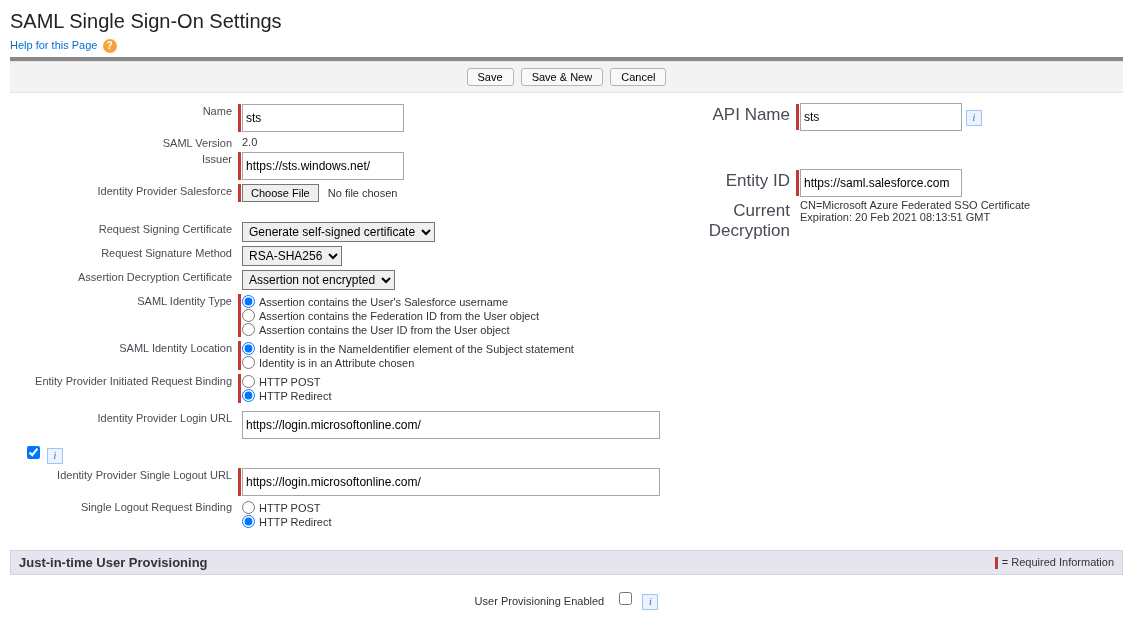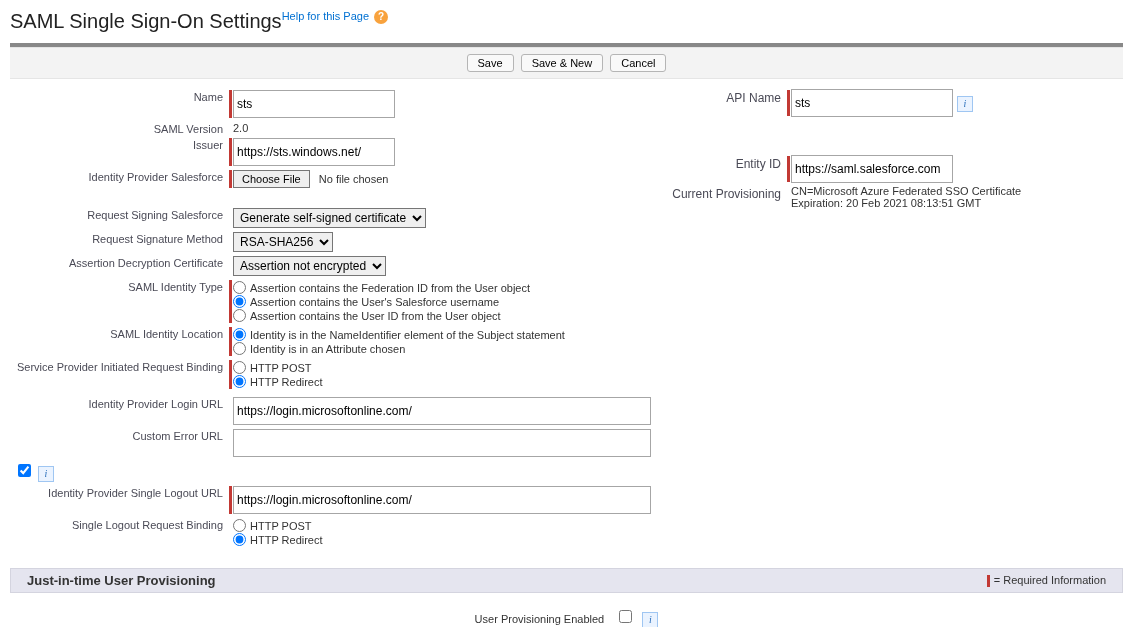--- a/index.html
+++ b/index.html
@@ -1,49 +1,49 @@
 <!DOCTYPE html>
 <html><head>
 <meta charset="utf-8">
 <style>
   html,body{margin:0;padding:0;font-family:Arial,Helvetica,sans-serif;font-size:11px;color:#333;background:#fff;}
   body{width:1133px;}
   .page{padding:10px 10px 0 10px;}
-  .header-row{display:flex;justify-content:flex-start;align-items:flex-start;}
+  .header-row{display:flex;justify-content:space-between;align-items:flex-start;flex-direction:column;}
   h1{font-size:20px;font-weight:normal;color:#222;margin:0 0 6px 0;}
   .help-link{color:#0070d2;font-size:11px;cursor:pointer;}
   .help-icon{display:inline-block;width:14px;height:14px;background:#f8a23d;border-radius:50%;color:#fff;text-align:center;line-height:14px;font-size:10px;font-weight:bold;vertical-align:middle;margin-left:2px;}
   .rule{height:4px;background:#888;margin:4px 0 0 0;}
   .band{background:#f3f3f3;border:1px solid #e5e5e5;border-left:none;border-right:none;text-align:center;padding:6px 0;}
   button.tb{font-size:11px;padding:2px 10px;background:#f9f9f9;border:1px solid #b5b5b5;border-radius:3px;cursor:pointer;margin:0 2px;}
-  .content{padding:8px 0 10px 0;}
+  .content{padding:8px 0 10px 0;margin-left:9px;}
   .cols{display:flex;align-items:flex-start;}
   .col-l{flex:0 0 640px;}
   .col-r{flex:1;padding-left:20px;}
   .row{display:flex;align-items:flex-start;margin:2px 0;}
   .lbl{width:213px;text-align:right;color:#4a4a56;font-size:11px;padding:2px 6px 0 0;}
   .val{flex:1;position:relative;padding:1px 0;}
   .bar-wrap{position:relative;padding-left:4px;}
   .bar-wrap::before{content:"";position:absolute;left:0;top:1px;bottom:1px;width:3px;background:#c23934;}
   input[type=text]{font-size:12px;padding:5px 3px;border:1px solid #a6a6a6;height:16px;}
   .inp-s{width:154px;}
   .inp-l{width:410px;}
   .filebtn{font-size:11px;padding:2px 8px;border:1px solid #767676;background:#efefef;cursor:pointer;}
   .filetxt{margin-left:6px;}
   select{font-size:12px;border:1px solid #767676;padding:1px 2px;}
   .radio-row{display:flex;align-items:center;margin:1px 0;}
   .radio-row input{margin:0 4px 0 0;}
   .warn{color:#b00;margin:4px 0 4px 0;}
   .info-icon{display:inline-block;width:14px;height:14px;border:1px solid #9fc6f2;background:#eaf3ff;color:#2a6ebb;font-family:serif;font-style:italic;font-size:10px;text-align:center;line-height:14px;margin-left:4px;vertical-align:middle;}
-  .section-bar{display:flex;justify-content:space-between;align-items:center;background:#e5e5ef;border:1px solid #d4d4df;padding:4px 16px;margin-top:8px;}
+  .section-bar{display:flex;justify-content:space-between;align-items:center;background:#e5e5ef;border:1px solid #d4d4df;padding:4px 8px;margin-top:8px;}
   .section-bar h3{margin:0;font-size:13px;font-weight:bold;color:#333;}
   .req-info .marker{display:inline-block;width:3px;height:12px;background:#c23934;vertical-align:middle;margin-right:4px;}
   .jit-row{text-align:center;padding:14px 0 18px 0;}
   .jit-row label{margin-right:8px;}
-  .r-lbl{width:110px;text-align:right;color:#4a4a56;font-size:12px;padding:2px 6px 0 0;}
+  .r-lbl{width:110px;text-align:right;color:#4a4a56;font-size:17px;padding:2px 6px 0 0;}
   .r-row{display:flex;align-items:flex-start;margin:2px 0;}
   .r-val{flex:1;}
   .gap{height:14px;}
 </style>
 </head>
 <body>
 
 <div class="page">
   <div class="header-row">
     <h1>SAML Single Sign-On Settings</h1>
@@ -78,84 +78,80 @@
         </div>
         <div class="row">
           <div class="lbl">Identity Provider Salesforce</div>
           <div class="val bar-wrap">
             <button class="filebtn">Choose File</button>
             <span class="filetxt">No file chosen</span>
           </div>
         </div>
         <div class="gap"></div>
         <div class="row">
-          <div class="lbl">Request Signing Salesforce</div>
+          <div class="lbl">Request Signing Certificate</div>
           <div class="val" style="padding-left:4px;"><select><option>Generate self-signed certificate</option></select></div>
         </div>
         <div class="row">
           <div class="lbl">Request Signature Method</div>
           <div class="val" style="padding-left:4px;"><select><option>RSA-SHA256</option></select></div>
         </div>
         <div class="row">
           <div class="lbl">Assertion Decryption Certificate</div>
           <div class="val" style="padding-left:4px;"><select><option>Assertion not encrypted</option></select></div>
         </div>
         <div class="row">
           <div class="lbl">SAML Identity Type</div>
           <div class="val bar-wrap">
             <div class="radio-row">
+                <input type="radio" name="idtype" checked="" style="">
+                <span>Assertion contains the User's Salesforce username</span>
+              </div>
+            <div class="radio-row">
                 <input type="radio" name="idtype" style="">
                 <span>Assertion contains the Federation ID from the User object</span>
               </div>
             <div class="radio-row">
-                <input type="radio" name="idtype" checked="" style="">
-                <span>Assertion contains the User's Salesforce username</span>
-              </div>
-            <div class="radio-row">
                 <input type="radio" name="idtype" style="">
                 <span>Assertion contains the User ID from the User object</span>
               </div>
           </div>
         </div>
         <div class="row">
           <div class="lbl">SAML Identity Location</div>
           <div class="val bar-wrap">
             <div class="radio-row">
                 <input type="radio" name="idloc" checked="" style="">
                 <span>Identity is in the NameIdentifier element of the Subject statement</span>
               </div>
             <div class="radio-row">
                 <input type="radio" name="idloc" style="">
                 <span>Identity is in an Attribute chosen</span>
               </div>
           </div>
         </div>
         <div class="row">
-          <div class="lbl">Service Provider Initiated Request Binding</div>
+          <div class="lbl">Entity Provider Initiated Request Binding</div>
           <div class="val bar-wrap">
             <div class="radio-row">
                 <input type="radio" name="spb" style="">
                 <span>HTTP POST</span>
               </div>
             <div class="radio-row">
                 <input type="radio" name="spb" checked="" style="">
                 <span>HTTP Redirect</span>
               </div>
           </div>
         </div>
         <div class="row">
           <div class="lbl"></div>
         </div>
         <div class="row">
           <div class="lbl">Identity Provider Login URL</div>
           <div class="val" style="padding-left:4px;"><input type="text" class="inp-l" value="https://login.microsoftonline.com/" style=""></div>
-        </div>
-        <div class="row">
-          <div class="lbl">Custom Error URL</div>
-          <div class="val" style="padding-left:4px;"><input type="text" class="inp-l" value="" style=""></div>
         </div>
         <div class="row">
           <div class="val" style="padding-left:4px;"><input type="checkbox" checked="" style=""><span class="info-icon">i</span></div>
         </div>
         <div class="row">
           <div class="lbl">Identity Provider Single Logout URL</div>
           <div class="val bar-wrap"><input type="text" class="inp-l" value="https://login.microsoftonline.com/" style=""></div>
         </div>
         <div class="row">
           <div class="lbl">Single Logout Request Binding</div>
@@ -176,21 +172,21 @@
         <div class="r-row">
           <div class="r-lbl">API Name</div>
           <div class="r-val bar-wrap"><input type="text" class="inp-s" value="sts" style=""><span class="info-icon">i</span></div>
         </div>
         <div style="height:34px;"></div>
         <div class="r-row">
           <div class="r-lbl">Entity ID</div>
           <div class="r-val bar-wrap"><input type="text" class="inp-s" value="https://saml.salesforce.com" style=""></div>
         </div>
         <div class="r-row">
-          <div class="r-lbl">Current Provisioning</div>
+          <div class="r-lbl">Current Decryption</div>
           <div class="r-val" style="padding-left:4px;">
             <div>CN=Microsoft Azure Federated SSO Certificate</div>
             <div>Expiration: 20 Feb 2021 08:13:51 GMT</div>
           </div>
         </div>
       </div>
     </div>
   </div>
 
   <div class="section-bar">

